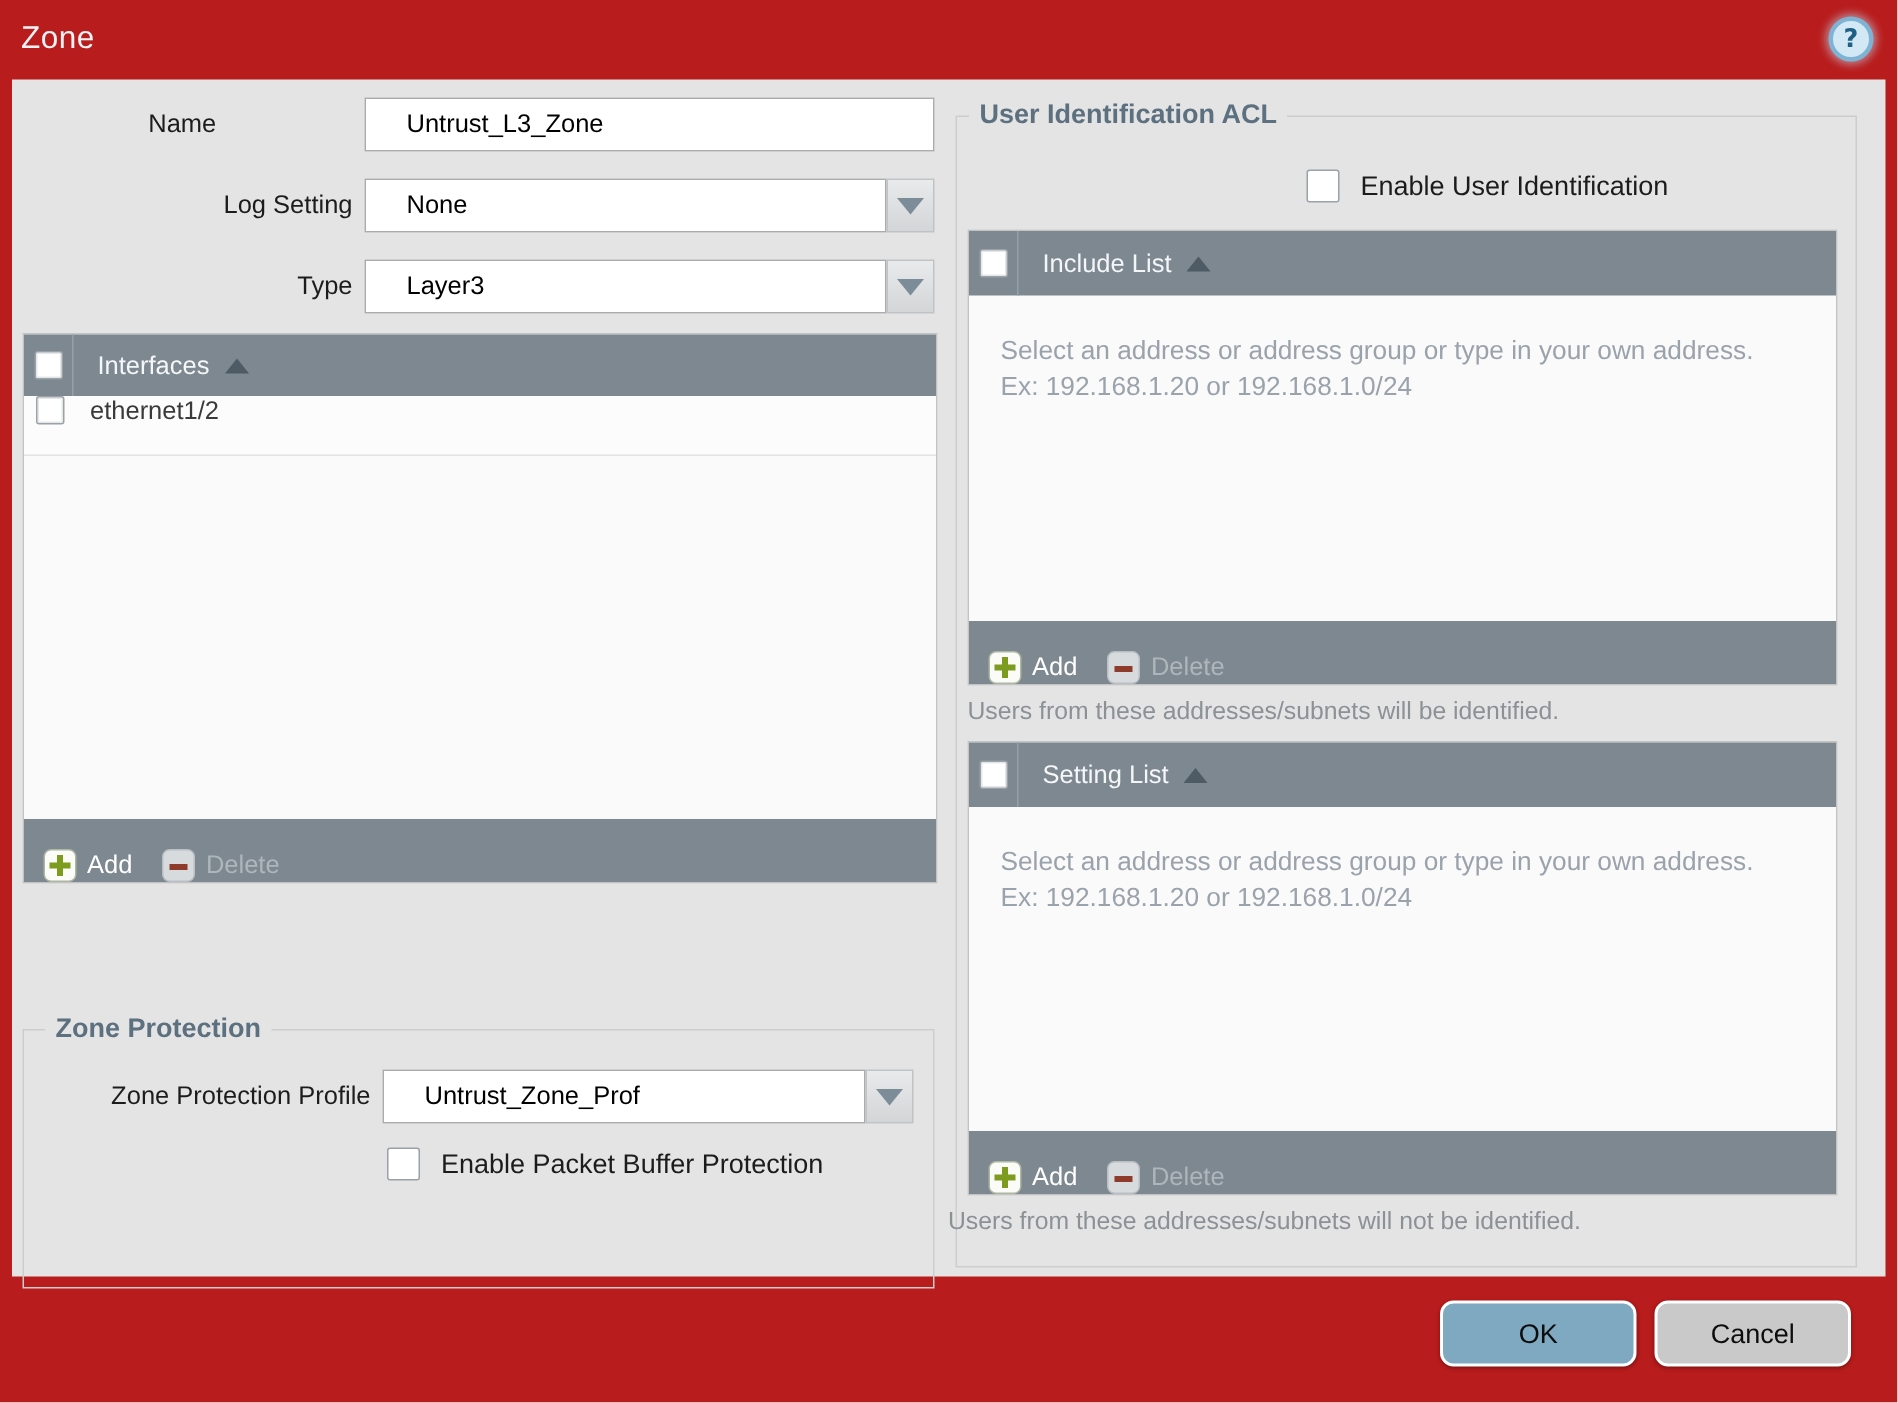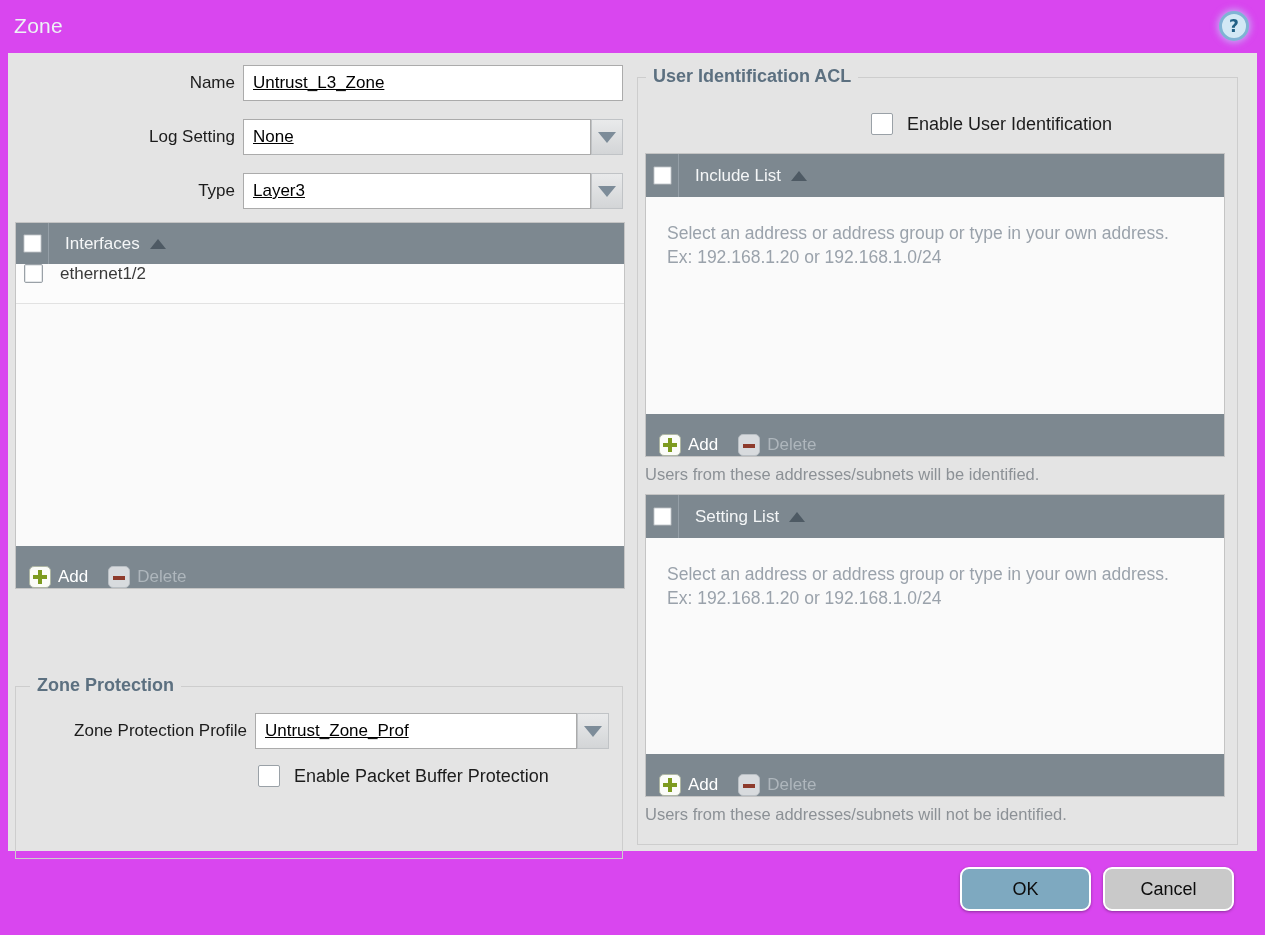--- a/index.html
+++ b/index.html
@@ -1,33 +1,33 @@
 <!DOCTYPE html>
 <html><head>
 <meta charset="utf-8">
 <style>
   * { margin:0; padding:0; box-sizing:border-box; }
   html,body { width:1265px; height:935px; font-family:"Liberation Sans", sans-serif; }
-  .stage { position:relative; width:1265px; height:935px; background:#d946ef; overflow:hidden; }
+  .stage { position:relative; width:1265px; height:935px; background:#b91c1c; overflow:hidden; }
 
   
   .titlebar { position:absolute; left:0; top:0; width:1265px; height:53px; }
   .title { position:absolute; left:14px; top:14px; font-size:21px; color:#edf2f5; letter-spacing:0.3px; }
   .help-btn { position:absolute; right:16px; top:11px; width:30px; height:30px; border-radius:50%;
               background:#d2e8f5; border:3px solid #7fb3d4; box-shadow:0 0 6px 2px rgba(190,225,245,.55);
               display:flex; align-items:center; justify-content:center; cursor:pointer; }
   .help-btn span { color:#1f6085; font-size:17px; font-weight:bold; font-family:"DejaVu Sans", sans-serif; }
 
   
   .dialog-body { position:absolute; left:8px; top:53px; width:1249px; height:798px; background:#e4e4e4; }
 
   .form-label { position:absolute; height:36px; line-height:36px; text-align:right;
                 font-size:17px; color:#1c1c1c; }
   .text-input { position:absolute; height:36px; border:1px solid #ababab; background:#ffffff;
-                font-family:"Liberation Sans", sans-serif; font-size:17px; color:#000; padding:0 9px;text-decoration:underline; }
+                font-family:"Liberation Sans", sans-serif; font-size:17px; color:#000; padding:0 27px; }
   .dd-btn { position:absolute; width:32px; height:36px; cursor:pointer;
             background:linear-gradient(#e9eaeb, #d3d5d7); border:1px solid #c0c3c6;
             display:flex; align-items:center; justify-content:center; }
   .dd-btn .tri { width:0; height:0; border-left:9px solid transparent; border-right:9px solid transparent;
                  border-top:11px solid #7d8c99; }
 
   
   .grid { position:absolute; border:1px solid #c4c4c4; background:#fafafa; }
   .grid-header { position:absolute; left:0; top:0; right:0; height:41px; background:#7d8890;
                  display:flex; align-items:center; }
@@ -82,21 +82,21 @@
 
   <div class="titlebar">
     <div class="title">Zone</div>
     <div class="help-btn">
       <span>?</span>
     </div>
   </div>
 
   <div class="dialog-body">
 
-    <div class="form-label" style="left:0; top:12px; width:227px;">Name</div>
+    <div class="form-label" style="left:0; top:12px; width:227px;text-align:center;">Name</div>
     <input class="text-input" style="left: 235px; top: 12px; width: 380px;" value="Untrust_L3_Zone">
 
     <div class="form-label" style="left:0; top:66px; width:227px;">Log Setting</div>
     <input class="text-input" style="left: 235px; top: 66px; width: 348px;" value="None">
     <div class="dd-btn" style="left:583px; top:66px;">
       <span class="tri"></span>
     </div>
 
     <div class="form-label" style="left:0; top:120px; width:227px;">Type</div>
     <input class="text-input" style="left: 235px; top: 120px; width: 348px;" value="Layer3">
@@ -180,20 +180,20 @@
         <div class="tool-btn">
           <span class="tool-icon plus-icon"></span>
           <span class="tool-label enabled">Add</span>
         </div>
         <div class="tool-btn">
           <span class="tool-icon minus-icon"></span>
           <span class="tool-label disabled">Delete</span>
         </div>
       </div>
     </div>
-    <div class="caption" style="left:637px; top:752px;">Users from these addresses/subnets will not be identified.</div>
+    <div class="caption" style="left:624px; top:752px;">Users from these addresses/subnets will not be identified.</div>
 
   </div>
 
   <button class="btn btn-ok">OK</button>
   <button class="btn btn-cancel">Cancel</button>
 
 </div>
 
 </body></html>

